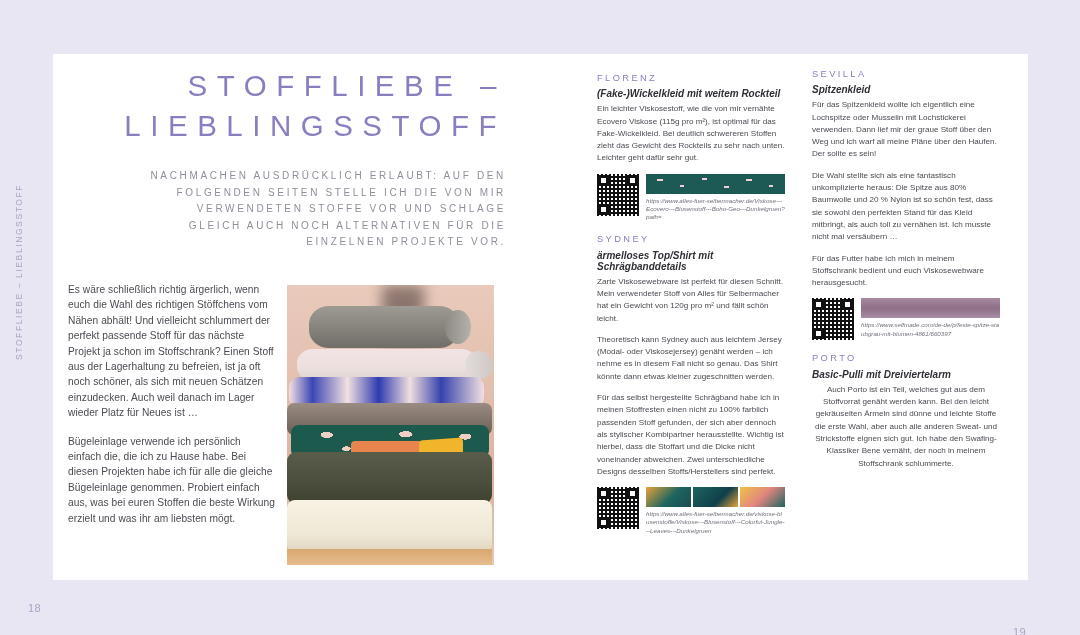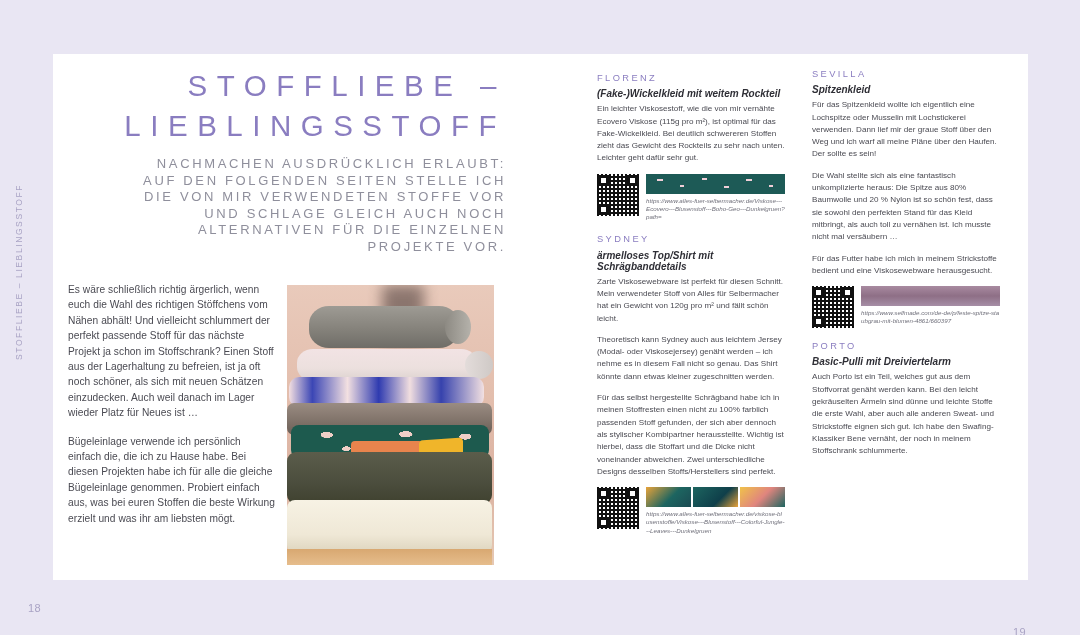--- a/index.html
+++ b/index.html
@@ -40,24 +40,24 @@
     color:#8A7DC0;
     font-size:29.5px;
     letter-spacing:9.5px;
     line-height:40px;
     font-weight:300;
     white-space:nowrap;
   }
   .title .l2{display:block;}
 
   .subtitle{
-    position:absolute;left:140px;top:156px;width:366px;
+    position:absolute;left:140px;top:168px;width:366px;
     text-align:right;
     color:#8F8F9C;
-    font-size:13px;
+    font-size:10px;
     letter-spacing:2.65px;
     line-height:16.5px;
     font-weight:400;
   }
 
   .lead{
     position:absolute;left:68px;top:282px;width:208px;
     color:#4A4A52;
     font-size:10.2px;
     line-height:15.4px;
@@ -112,21 +112,21 @@
   .col-a{left:597px;top:72px;width:188px;}
   .col-b{left:812px;top:68px;width:188px;}
   .sec{margin-bottom:0;}
   .sec-title{
     color:#8A7DC0;font-size:9.3px;letter-spacing:2.4px;margin:0 0 4px 0;font-weight:400;
   }
   .sec-sub{
     color:#2f2f36;font-size:10px;font-weight:bold;font-style:italic;margin:0 0 4px 0;line-height:11px;
   }
   .col p{margin:0 0 9px 0;}
-  .col p:last-child{margin-bottom:8px;}
+  .col p:last-child{margin-bottom:8px;text-align:center;}
 
   
   .qr-block{display:flex;align-items:flex-start;margin:8px 0 12px 0;}
   .qr{
     width:42px;height:42px;flex:0 0 42px;
     background-color:#ffffff;
     background-image:
       repeating-linear-gradient(90deg,#111 0 2px,transparent 2px 4px),
       repeating-linear-gradient(0deg,#111 0 2px,transparent 2px 4px);
     background-size:4px 4px, 4px 4px;
@@ -242,21 +242,21 @@
 
   </div>
 
   <div class="col col-b">
 
     <div class="sec">
       <div class="sec-title">SEVILLA</div>
       <div class="sec-sub">Spitzenkleid</div>
       <p>Für das Spitzenkleid wollte ich eigentlich eine Lochspitze oder Musselin mit Lochstickerei verwenden. Dann lief mir der graue Stoff über den Weg und ich warf all meine Pläne über den Haufen. Der sollte es sein!</p>
       <p>Die Wahl stellte sich als eine fantastisch unkomplizierte heraus: Die Spitze aus 80% Baumwolle und 20 % Nylon ist so schön fest, dass sie sowohl den perfekten Stand für das Kleid mitbringt, als auch toll zu vernähen ist. Ich musste nicht mal versäubern …</p>
-      <p>Für das Futter habe ich mich in meinem Strickstoffe bedient und eine Viskosewebware herausgesucht.</p>
+      <p>Für das Futter habe ich mich in meinem Stoffschrank bedient und euch Viskosewebware herausgesucht.</p>
       <div class="qr-block">
         <div class="qr">
             <div class="qr-bl"></div>
           </div>
         <div class="qr-right">
           <div class="swatch sw-sevilla"></div>
           <div class="url">https://www.selfmade.com/de-de/p/feste-spitze-staubgrau-mit-blumen-4861/660397</div>
         </div>
       </div>
     </div>

